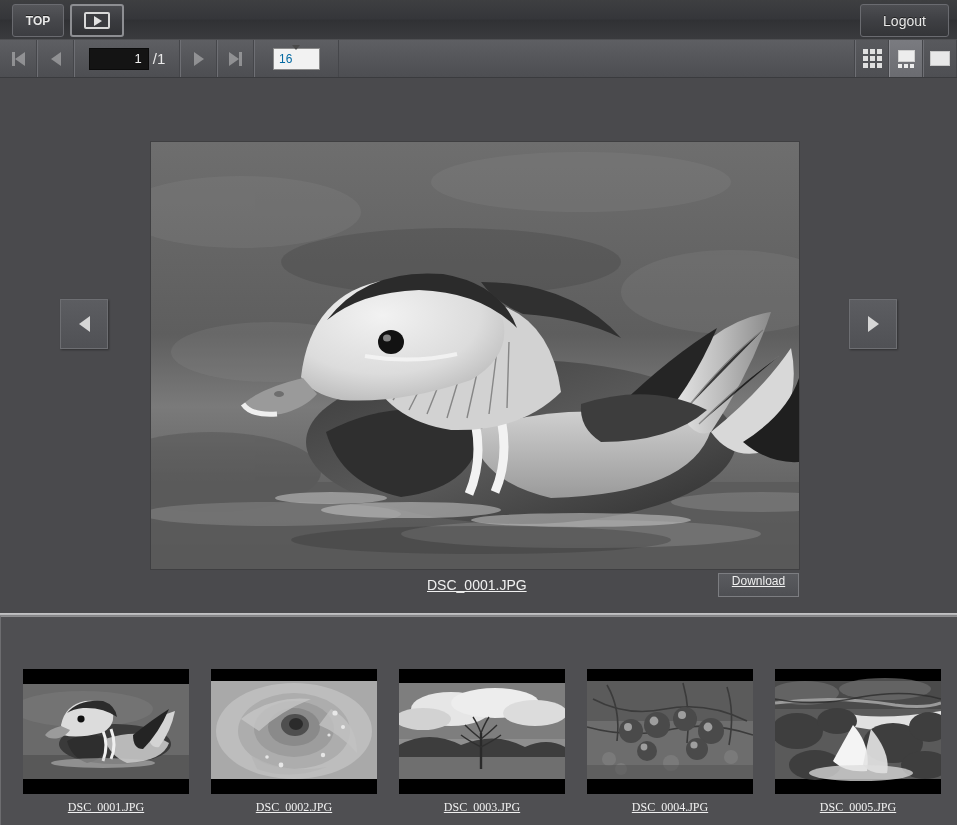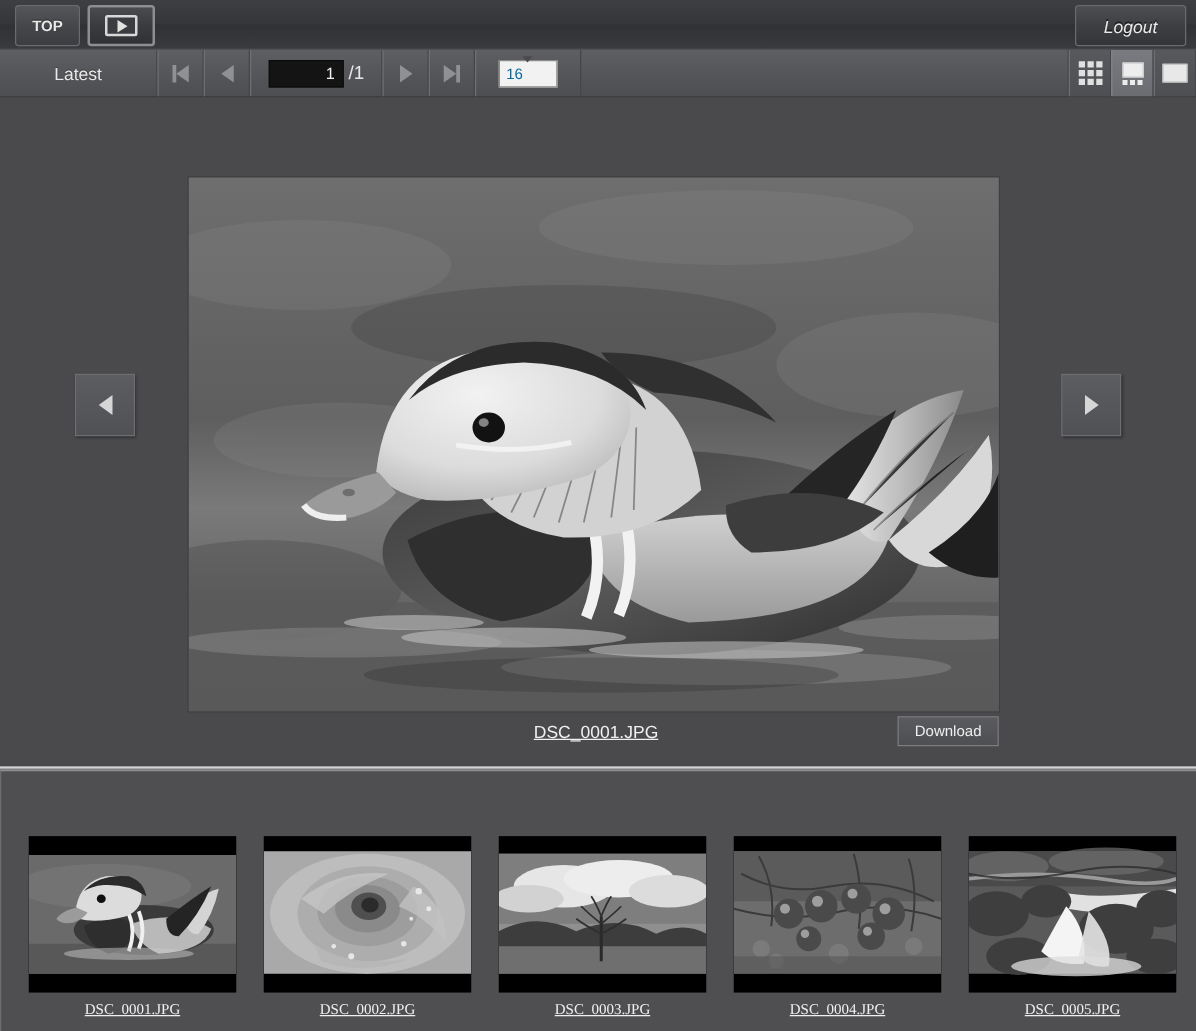--- a/index.html
+++ b/index.html
@@ -47,21 +47,21 @@
     border-top: 5px solid transparent;
     border-bottom: 5px solid transparent;
     margin-left: 2px;
   }
   .logout-btn {
     position: absolute; right: 8px; top: 4px; width: 89px; height: 33px;
     background: linear-gradient(180deg, #4d4e52 0%, #3e3f43 50%, #343538 100%);
     border: 1px solid #6a6b70; border-radius: 3px;
     color: #eaeaea; font-size: 14px;
     display: flex; align-items: center; justify-content: center;
-    cursor: pointer; text-shadow: 0 -1px 0 #1c1c1c; font-style: italic;
+    cursor: pointer; text-shadow: 0 -1px 0 #1c1c1c;
   }
 
   
   .toolbar {
     position: absolute; left: 0; top: 40px; width: 957px; height: 38px;
     background: linear-gradient(180deg, #5e5f63 0%, #55565a 50%, #4d4e52 100%);
     border-bottom: 1px solid #3a3b3e;
     display: flex; align-items: stretch;
   }
   .tb-cell {
@@ -194,22 +194,23 @@
     position: absolute; left: 276px; top: 4px;
     color: #f0f0f0; font-size: 14px;
     text-decoration: underline; cursor: pointer;
   }
   .download-btn {
     position: absolute; right: 0; top: 0;
     width: 81px; height: 24px;
     background: linear-gradient(180deg, #5a5b5f 0%, #4e4f53 100%);
     border: 1px solid #7c7d81;
     color: #efefef; font-size: 12px;
-    display: flex; align-items: center; justify-content: center;
+    display: flex; justify-content: center;
     cursor: pointer;
+    text-decoration: underline;
   }
 
   
   .divider {
     position: absolute; left: 0; top: 611px; width: 957px; height: 5px;
     background: linear-gradient(180deg, #4a4a4d 0%, #4a4a4d 40%, #b9b9bb 45%, #d2d2d4 60%, #6b6b6e 100%);
   }
 
   
   .thumb-strip {
@@ -250,23 +251,20 @@
         <span class="tri"></span>
       </span>
     </div>
     <div class="logout-btn">
       <span>Logout</span>
     </div>
   </div>
 
   <div class="toolbar">
 
-    <div class="tb-cell latest-tab">
-      <span>Latest</span>
-    </div>
 
 
     <div class="tb-cell nav-cell">
       <span class="end-icon">
         <span class="bar"></span>
           <span class="nav-arrow-sm arr-left-sm" style="opacity:1"></span>
       </span>
     </div>
 
     <div class="tb-cell nav-cell">

